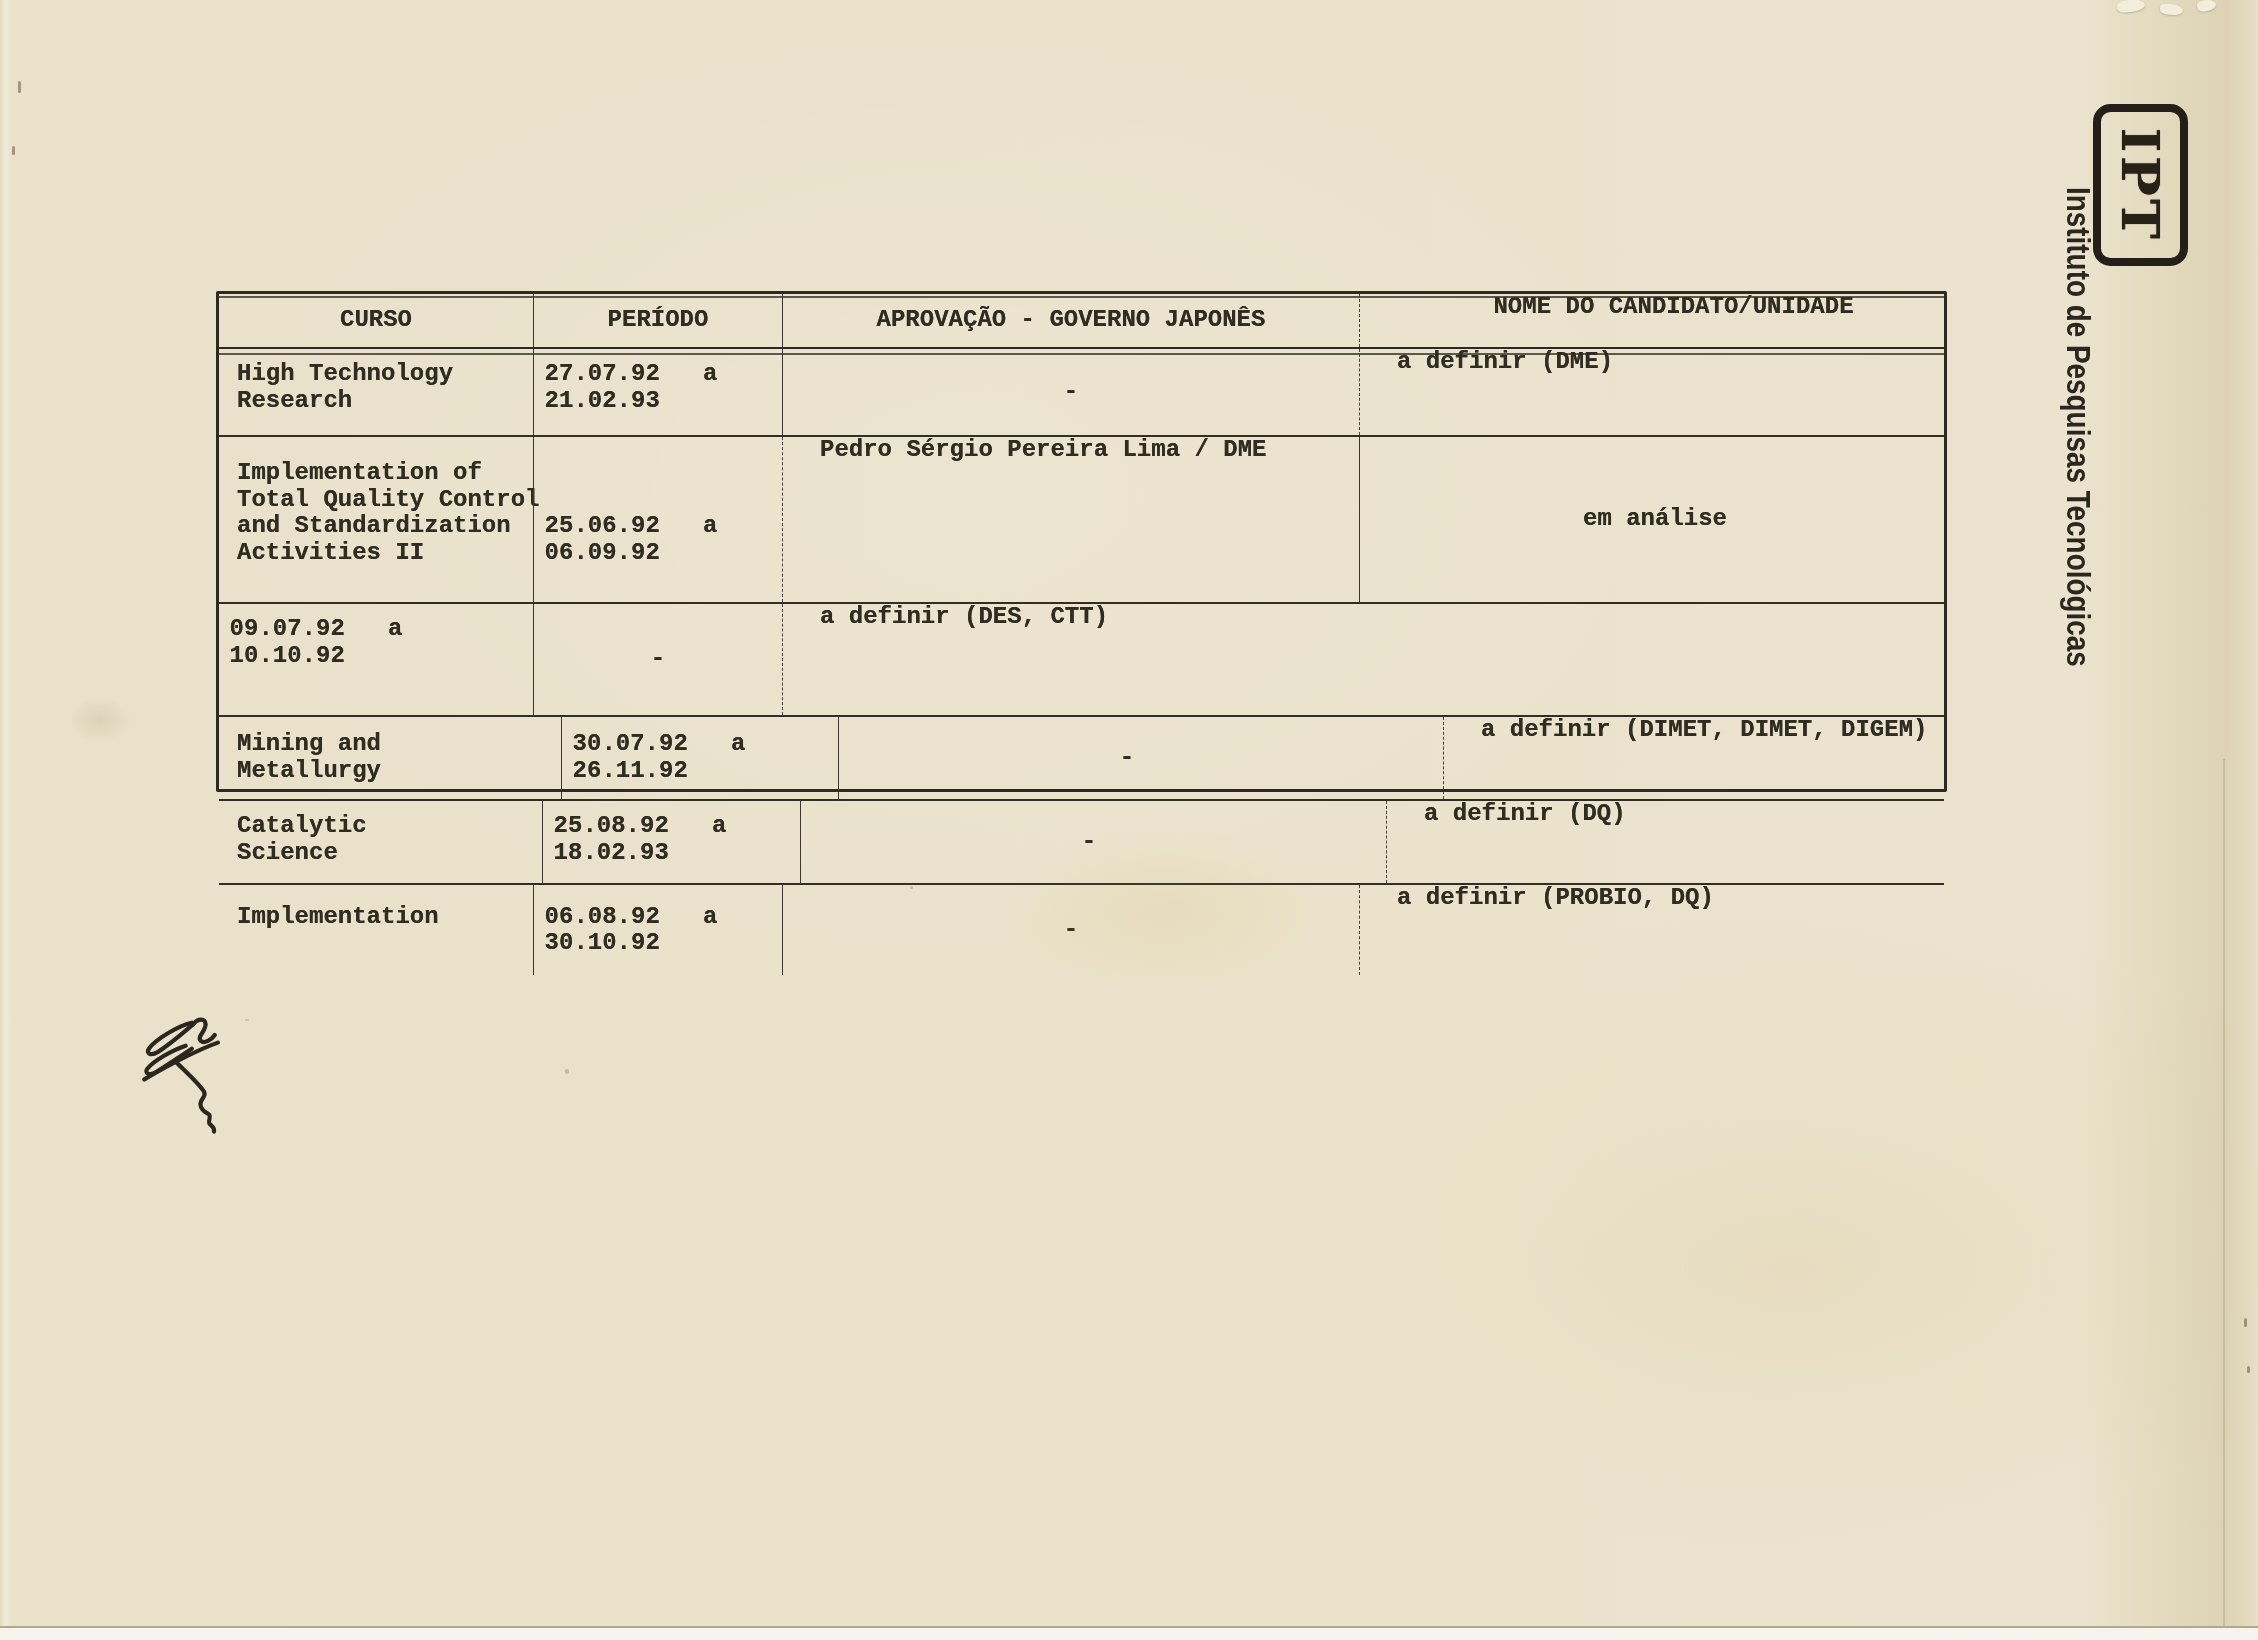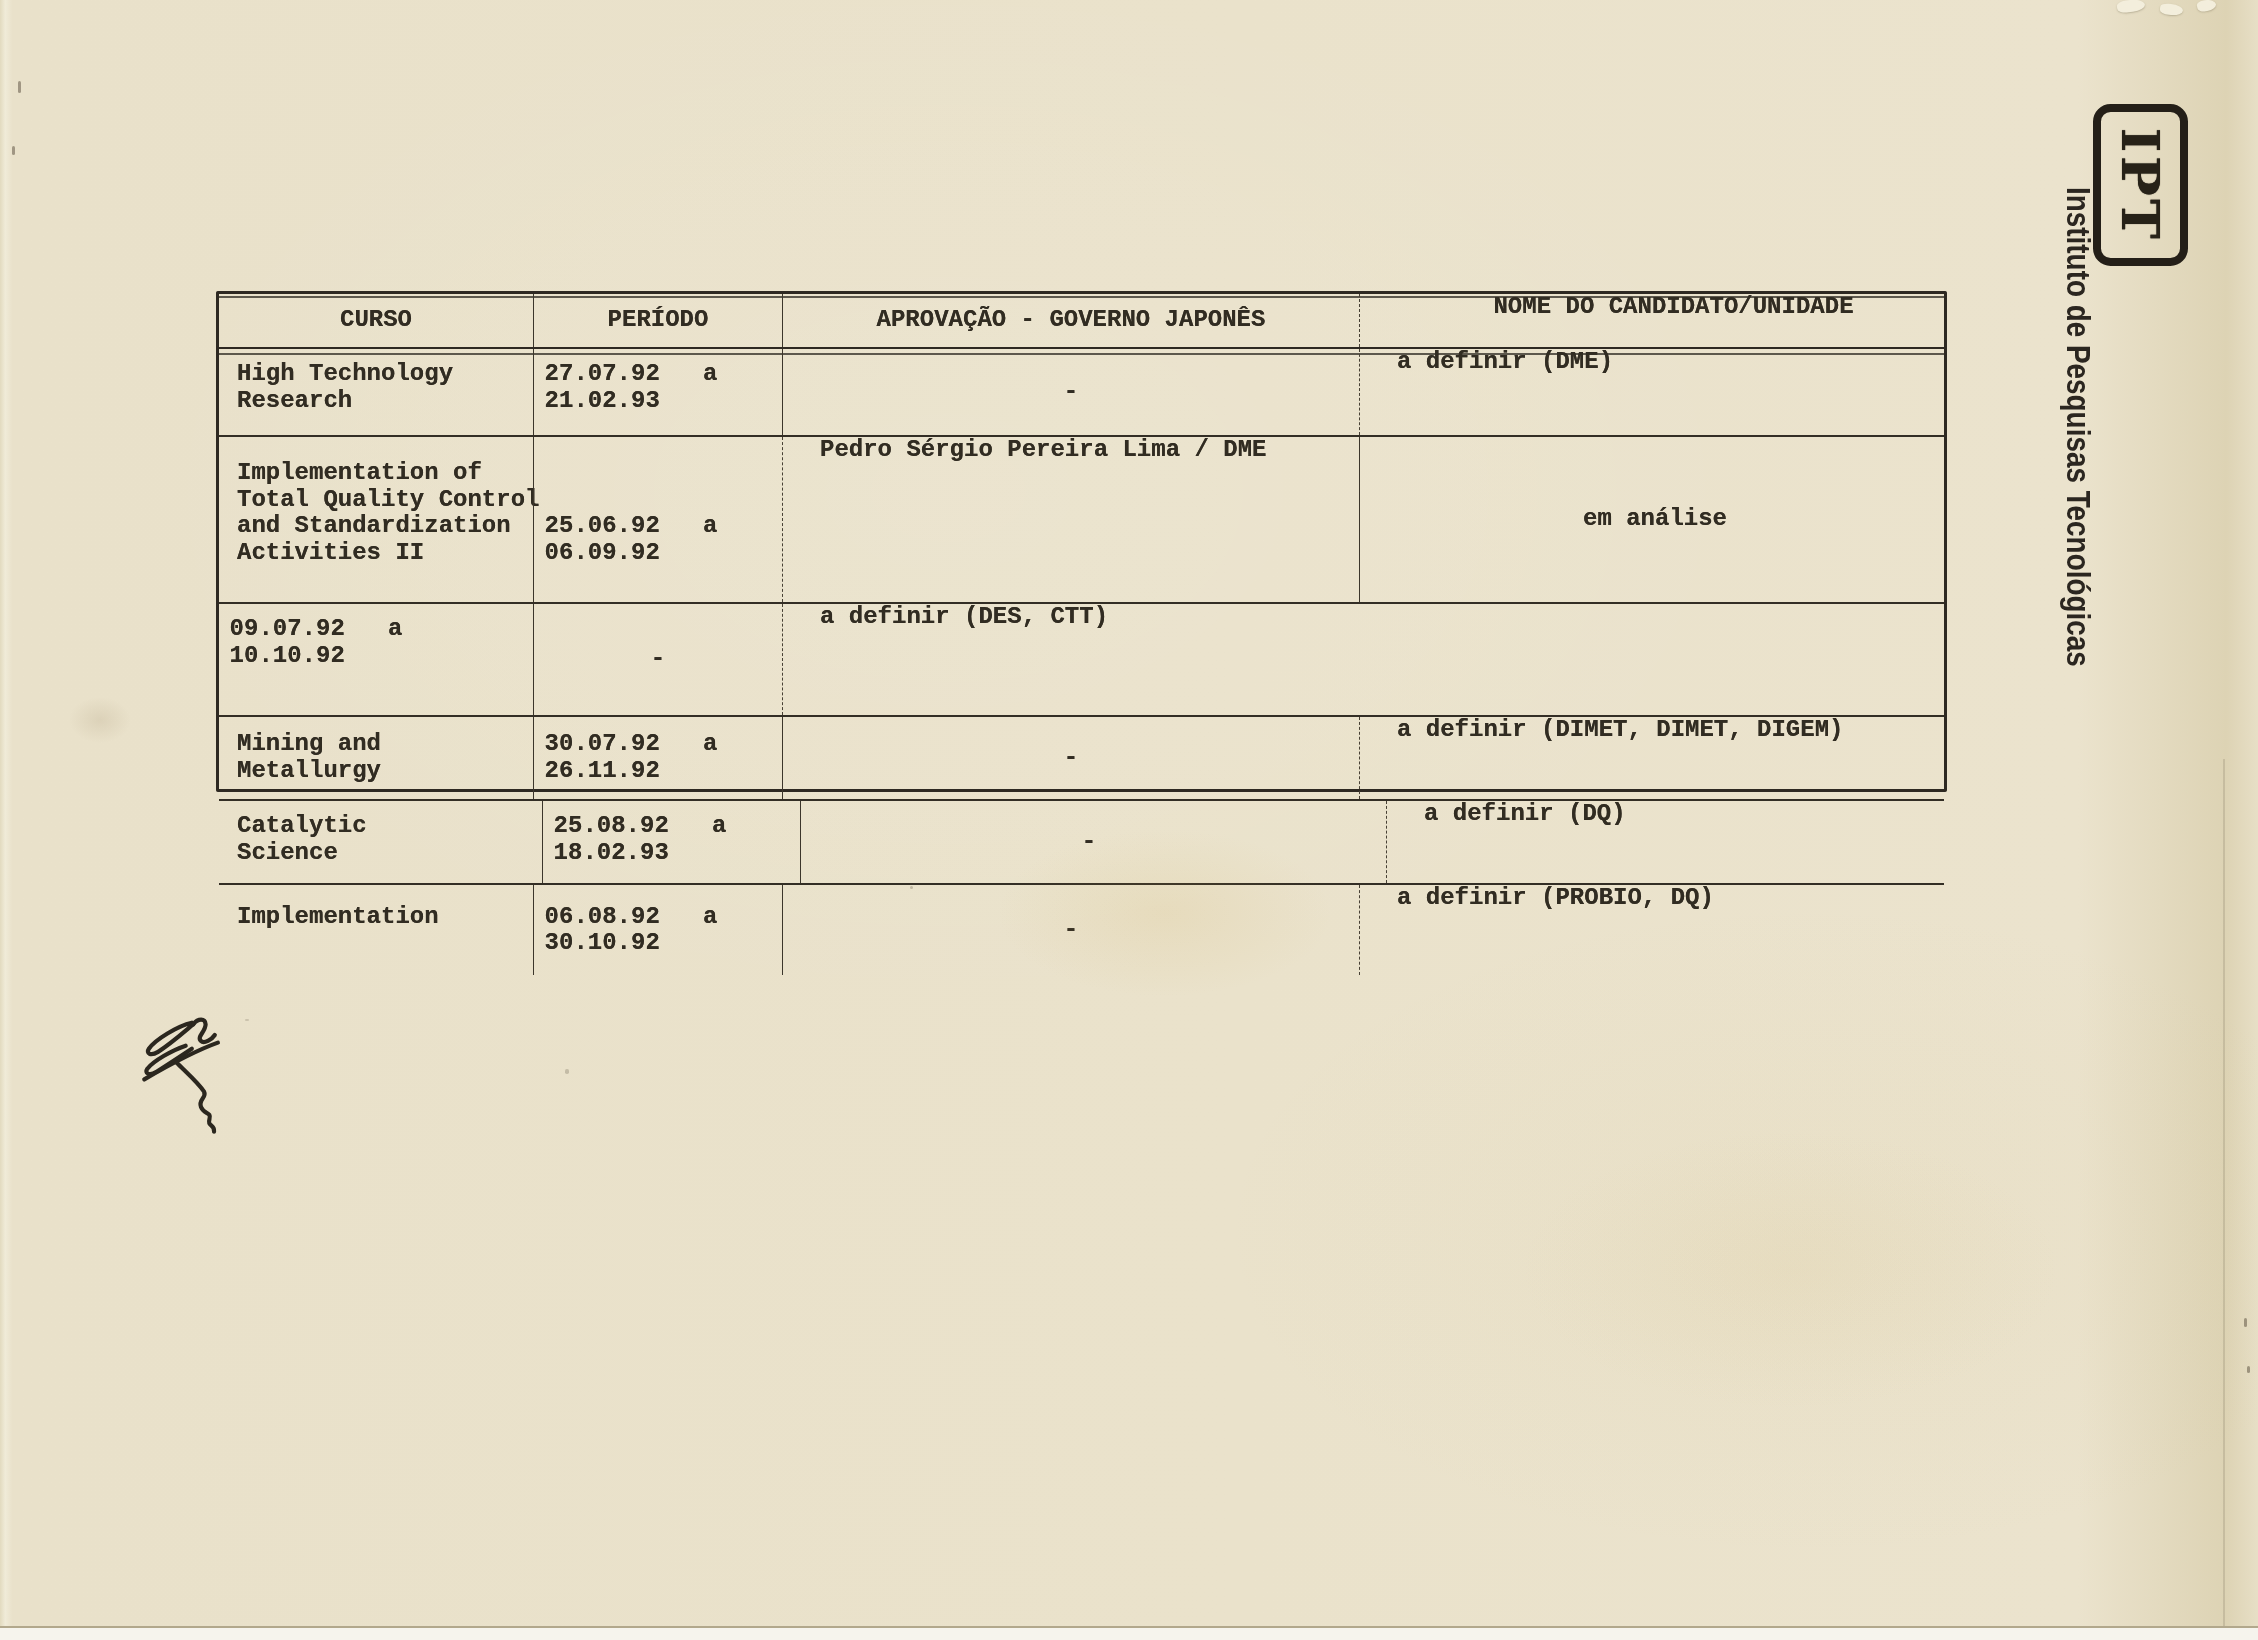--- a/index.html
+++ b/index.html
@@ -33,21 +33,21 @@
     white-space:pre; text-shadow:0 0 0.5px rgba(49,44,34,.85);
   }
   .cell.curso{padding-left:18px; padding-right:3.5px;}
   .cell.periodo{padding-left:10.6px;}
   .cell.aprovacao{display:flex; align-items:center; justify-content:center;}
   .cell.nome{display:flex; align-items:flex-start; padding-left:37px;}
   
   #rows .row:nth-child(1){height:86px;}
   #rows .row:nth-child(2){height:167px;}
   #rows .row:nth-child(3){height:113px;}
-  #rows .row:nth-child(4){height:84px;}
+  #rows .row:nth-child(4){height:84px;gap:28px;}
   #rows .row:nth-child(5){height:84px;gap:9px;}
   #rows .row:nth-child(6){height:92px;}
   
   #rows .row .cell.curso .txt, #rows .row .cell.periodo .txt{margin-top:12.4px;}
   #rows .row:nth-child(2) .cell.curso .txt{margin-top:23px;}
   #rows .row:nth-child(2) .cell.periodo .txt{margin-top:76px;}
   #rows .row:nth-child(4) .cell.curso .txt, #rows .row:nth-child(4) .cell.periodo .txt{margin-top:14px;}
   #rows .row:nth-child(6) .cell.curso .txt, #rows .row:nth-child(6) .cell.periodo .txt{margin-top:18.5px;}
   
   .logo{

